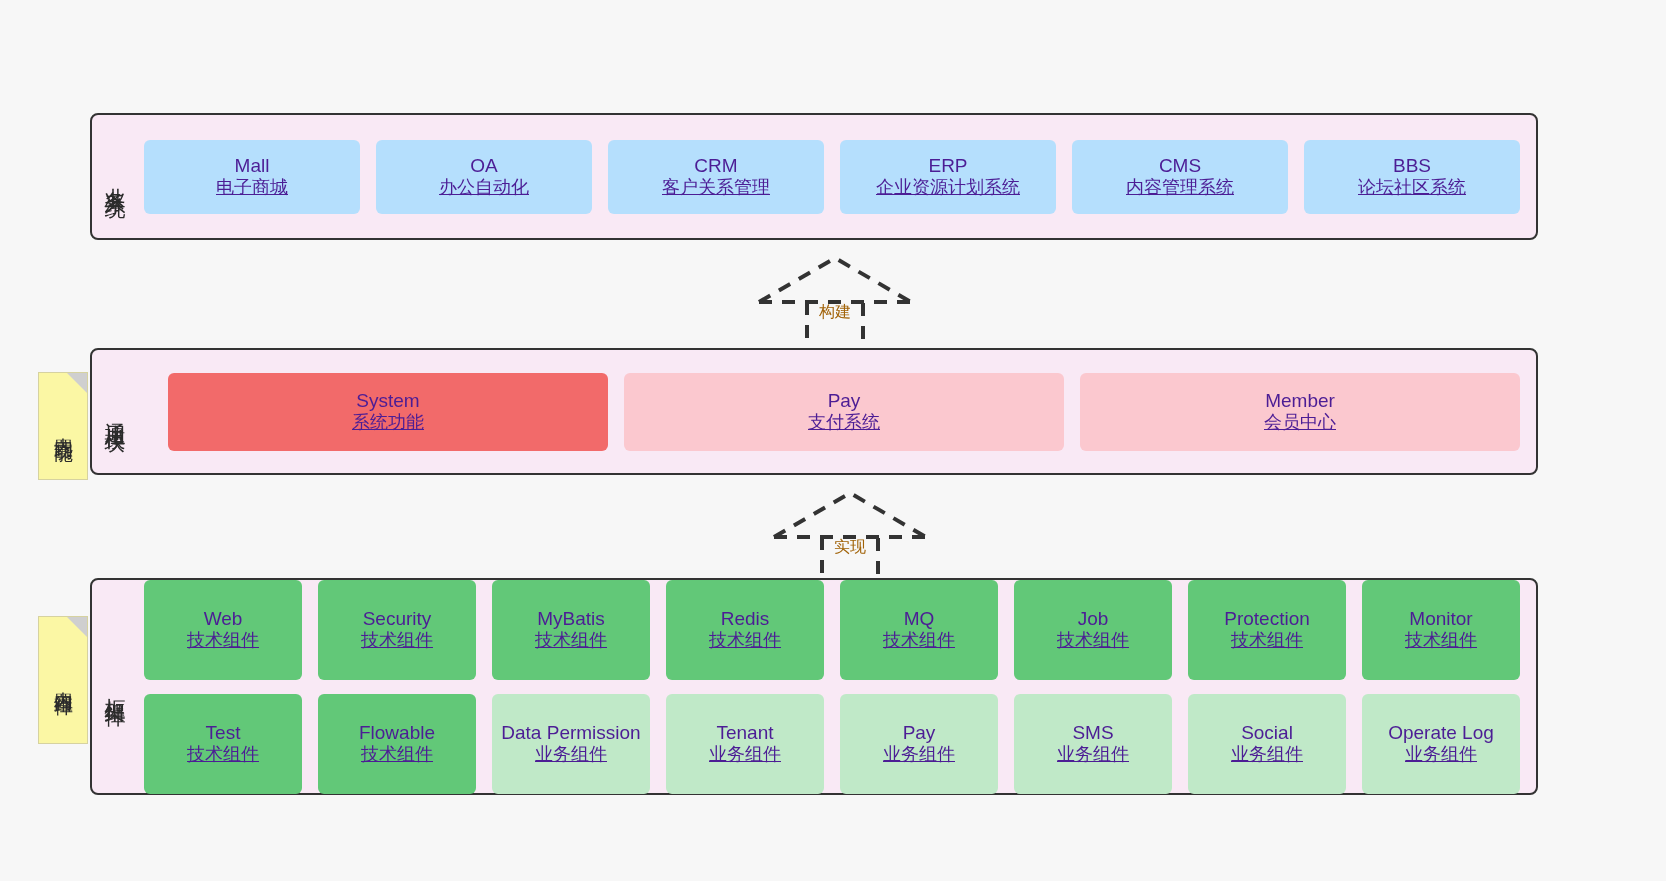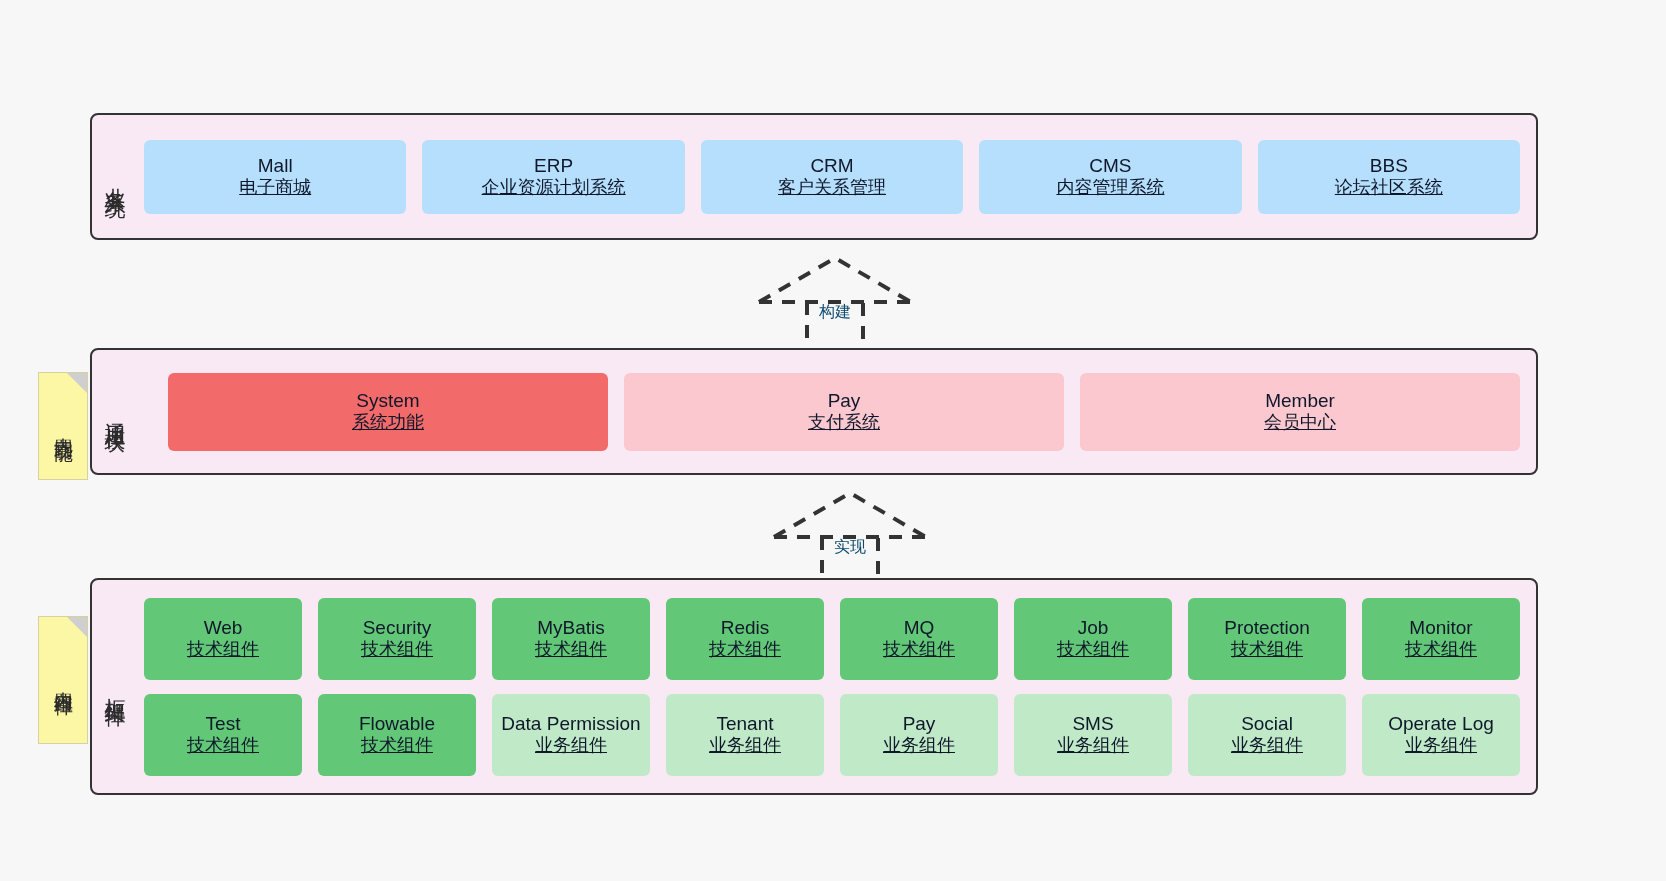--- a/index.html
+++ b/index.html
@@ -54,21 +54,21 @@
     gap: 16px;
   }
   .cell {
     flex: 1 1 0;
     border-radius: 6px;
     display: flex;
     flex-direction: column;
     align-items: center;
     justify-content: center;
     text-align: center;
-    color: #0f172a;
+    color: #4c1d95;
     line-height: 1.22;
     padding: 4px 6px;
     user-select: none;
   }
   .cell .t1 { font-size: 19px; }
   .cell .t2 { font-size: 18px; text-decoration: underline; }
 
   
   .fill-blue      { background: #b5dffd; }
   .fill-red       { background: #f26a6a; margin-left: 24px; }
@@ -85,21 +85,21 @@
   
   #layer-common {
     left: 90px;  top: 348px;  width: 1448px; height: 127px;
   }
   #layer-common .cell { height: 78px; }
 
   
   #layer-framework {
     left: 90px;  top: 578px;  width: 1448px; height: 217px;
   }
-  #layer-framework .cell { height: 82px; }
+  #layer-framework .cell { height: 100px; }
 
   
   .sticky {
     position: absolute;
     width: 50px;
     background: #fbf7a4;
     border: 1px solid #d6d2a0;
     display: flex;
     align-items: center;
     justify-content: center;
@@ -128,46 +128,50 @@
     width: 180px;
     height: 105px;
   }
   .connector svg { display: block; overflow: visible; }
   .connector .clabel {
     position: absolute;
     left: 0; right: 0;
     top: 52px;
     text-align: center;
     font-size: 16px;
-    color: #0c4a6e;
+    color: #a16207;
     user-select: none;
   }
   #connector-build  { left: 745px; top: 250px; }
   #connector-impl   { left: 760px; top: 485px; }
 </style>
 </head>
 <body>
 
 <div id="canvas">
 
   <div class="layer" id="layer-business">
     <div class="layer-title">业务系统</div>
     <div class="layer-body">
       <div class="row">
         <div class="cell fill-blue">
           <span class="t1">Mall</span>
           <span class="t2">电子商城</span>
         </div>
         <div class="cell fill-blue">
+          <span class="t1">OA</span>
+          <span class="t2">办公自动化</span>
+        </div>
+        <div class="cell fill-blue">
+          <span class="t1">CRM</span>
+          <span class="t2">客户关系管理</span>
+        </div>
+        <div class="cell fill-blue">
           <span class="t1">ERP</span>
           <span class="t2">企业资源计划系统</span>
-        </div>
-        <div class="cell fill-blue">
-          <span class="t1">CRM</span>
-          <span class="t2">客户关系管理</span>
         </div>
         <div class="cell fill-blue">
           <span class="t1">CMS</span>
           <span class="t2">内容管理系统</span>
         </div>
         <div class="cell fill-blue">
           <span class="t1">BBS</span>
           <span class="t2">论坛社区系统</span>
         </div>
       </div>

